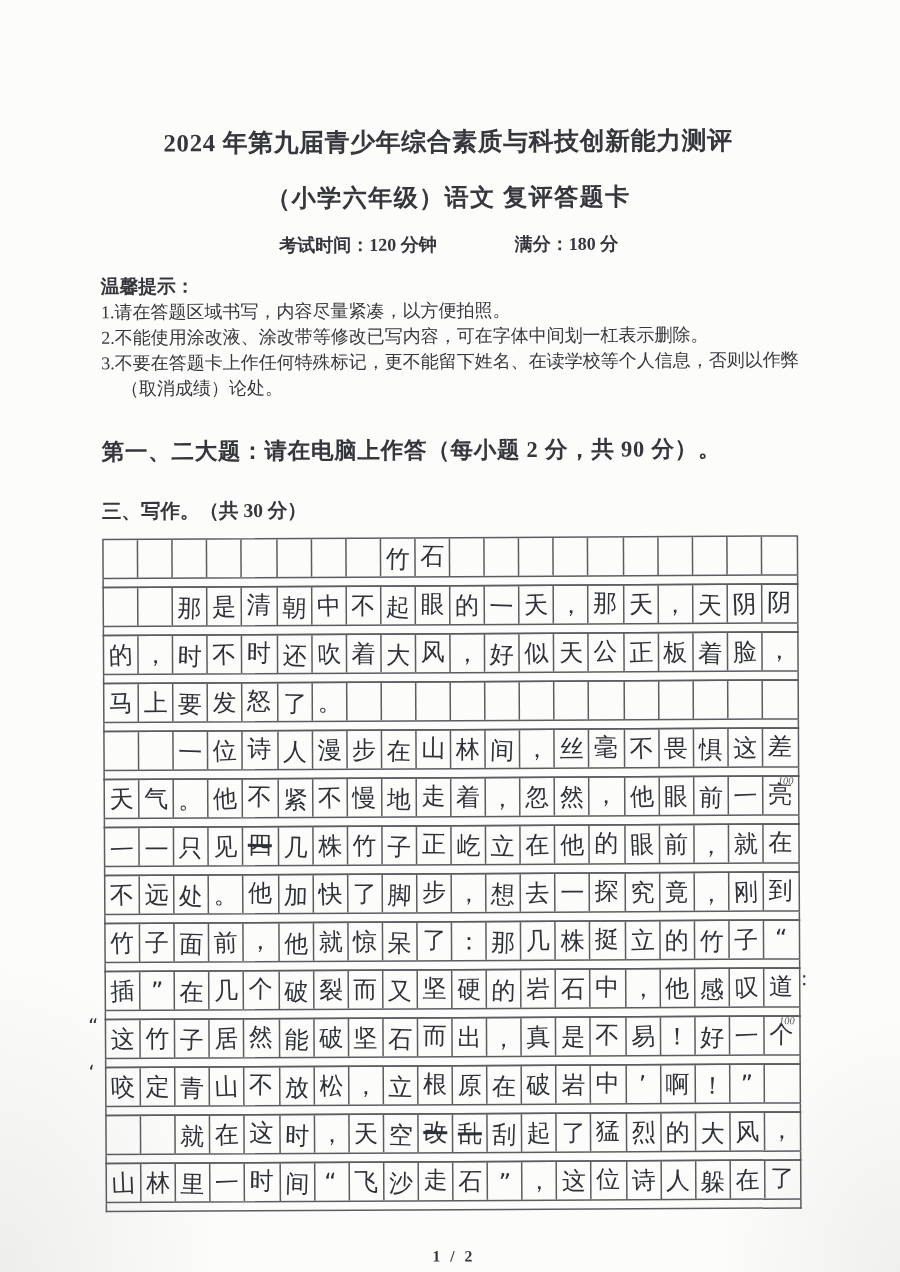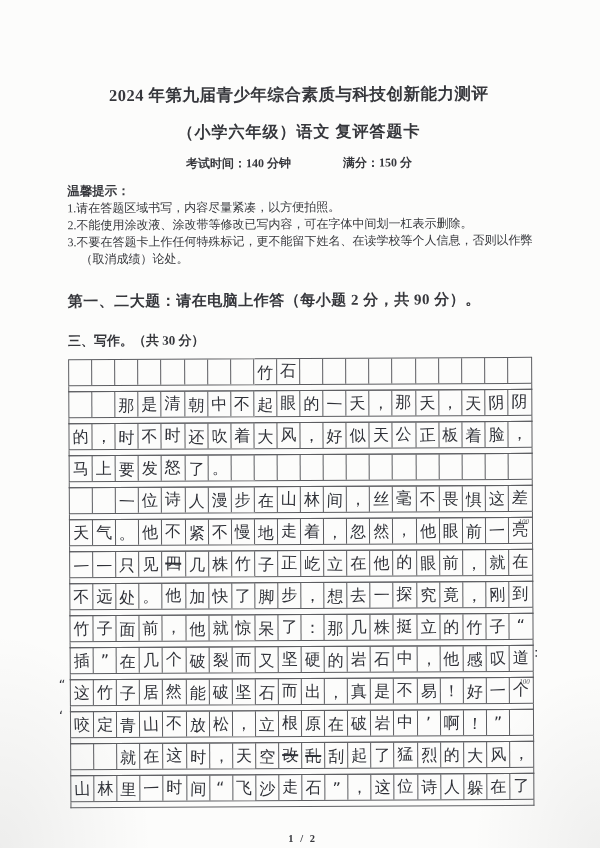--- a/index.html
+++ b/index.html
@@ -74,23 +74,23 @@
 </style>
 </head>
 <body>
 
 <div class="scan">
 
   <div class="header">
     <div class="title">2024 年第九届青少年综合素质与科技创新能力测评</div>
     <div class="subtitle">（小学六年级）语文 复评答题卡</div>
     <div class="examline">
-      <span>考试时间：140 分钟</span>
+      <span>考试时间：120 分钟</span>
       <span class="gap"></span>
-      <span>满分：150 分</span>
+      <span>满分：180 分</span>
     </div>
   </div>
 
   <div class="notice">
     <div class="notice-heading">温馨提示：</div>
     <div class="notice-item">1.请在答题区域书写，内容尽量紧凑，以方便拍照。</div>
     <div class="notice-item">2.不能使用涂改液、涂改带等修改已写内容，可在字体中间划一杠表示删除。</div>
     <div class="notice-item">3.不要在答题卡上作任何特殊标记，更不能留下姓名、在读学校等个人信息，否则以作弊（取消成绩）论处。</div>
   </div>
 

